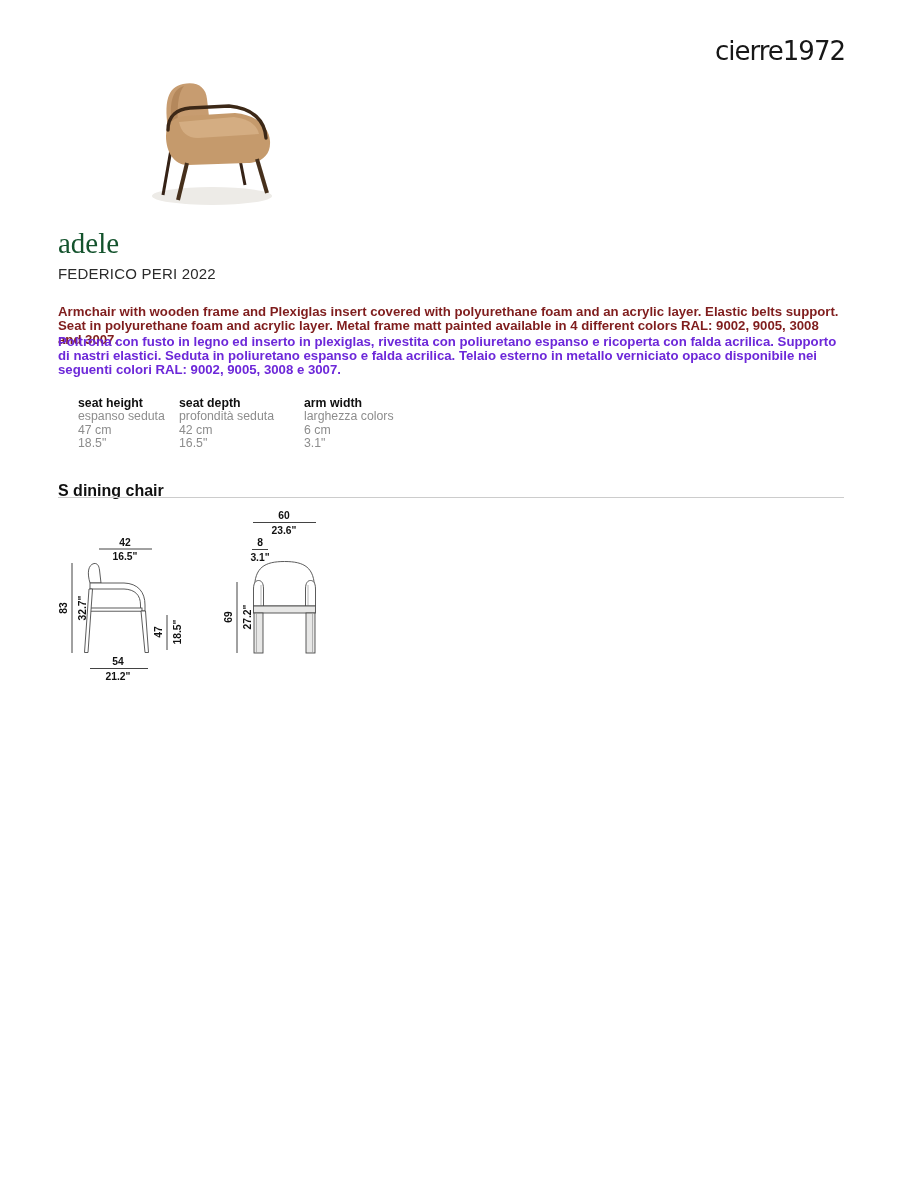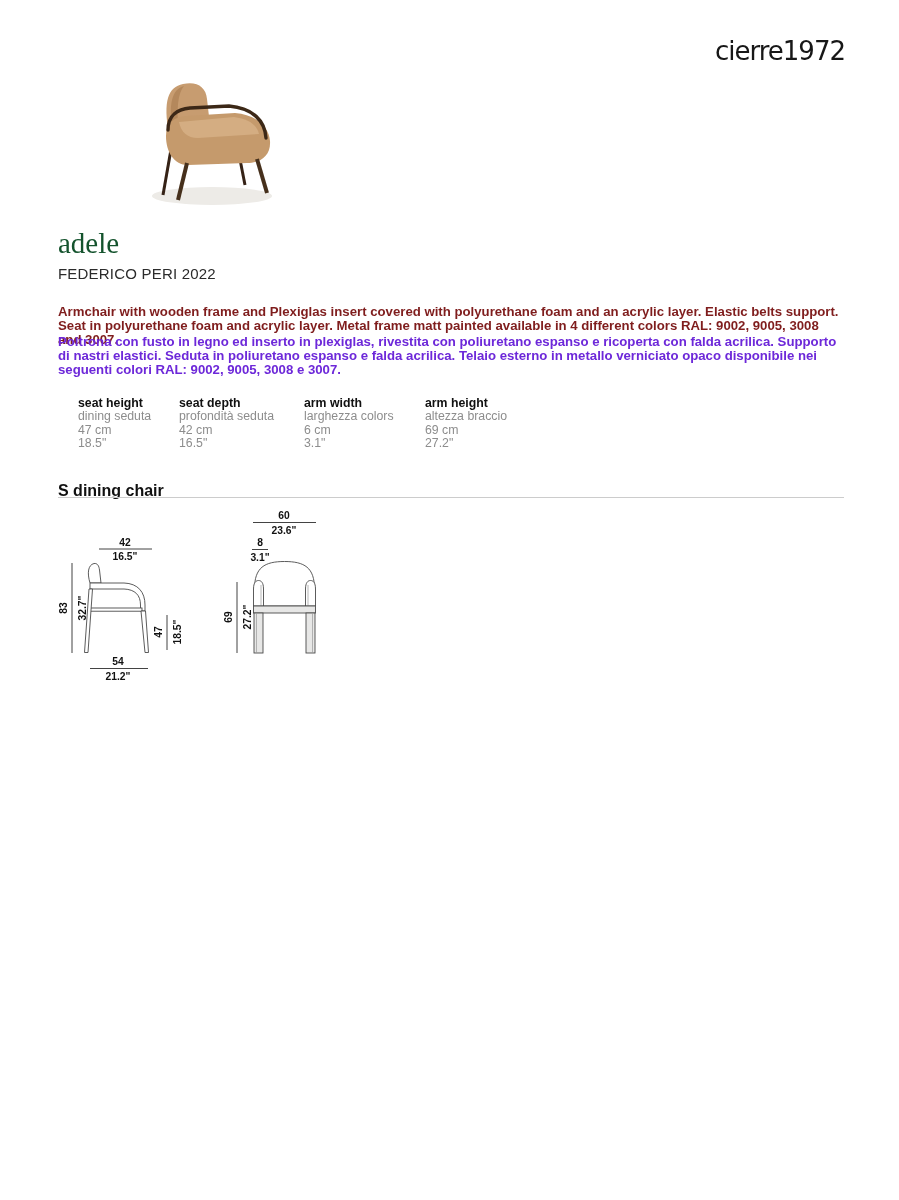--- a/index.html
+++ b/index.html
@@ -90,41 +90,35 @@
   <h1 class="product-title">adele</h1>
   <div class="designer">FEDERICO PERI 2022</div>
 </div>
 
 <p class="desc desc-en">Armchair with wooden frame and Plexiglas insert covered with polyurethane foam and an acrylic layer. Elastic belts support. Seat in polyurethane foam and acrylic layer. Metal frame matt painted available in 4 different colors RAL: 9002, 9005, 3008 and 3007.</p>
 <p class="desc desc-it">Poltrona con fusto in legno ed inserto in plexiglas, rivestita con poliuretano espanso e ricoperta con falda acrilica. Supporto di nastri elastici. Seduta in poliuretano espanso e falda acrilica. Telaio esterno in metallo verniciato opaco disponibile nei seguenti colori RAL: 9002, 9005, 3008 e 3007.</p>
 
 <div class="specs">
   <div class="spec-col">
     <div class="spec-label-en">seat height</div>
-    <div class="spec-label-it">dining seduta</div>
+    <div class="spec-label-it">espanso seduta</div>
     <div class="spec-cm">47 cm</div>
     <div class="spec-in">18.5"</div>
   </div>
   <div class="spec-col">
     <div class="spec-label-en">seat depth</div>
     <div class="spec-label-it">profondità seduta</div>
     <div class="spec-cm">42 cm</div>
     <div class="spec-in">16.5"</div>
   </div>
   <div class="spec-col">
     <div class="spec-label-en">arm width</div>
     <div class="spec-label-it">larghezza colors</div>
     <div class="spec-cm">6 cm</div>
     <div class="spec-in">3.1"</div>
-  </div>
-  <div class="spec-col">
-    <div class="spec-label-en">arm height</div>
-    <div class="spec-label-it">altezza braccio</div>
-    <div class="spec-cm">69 cm</div>
-    <div class="spec-in">27.2"</div>
   </div>
 </div>
 
 <div class="section-title">S dining chair</div>
 <div class="section-rule"></div>
 
 <svg class="drawings" viewBox="0 0 290 185" aria-hidden="true">
 
   <g>
 

